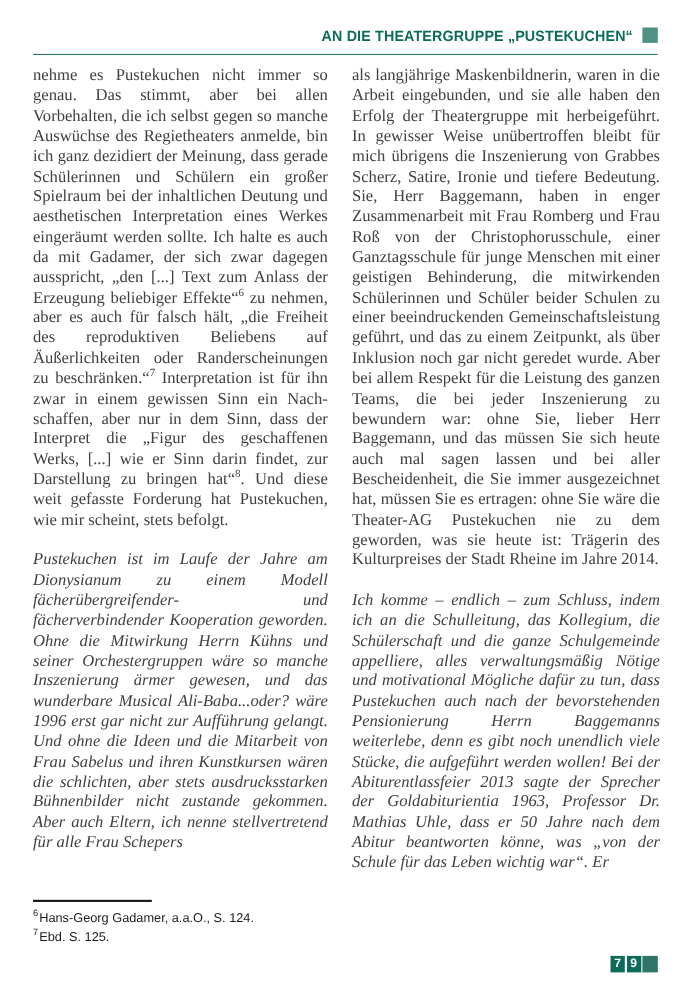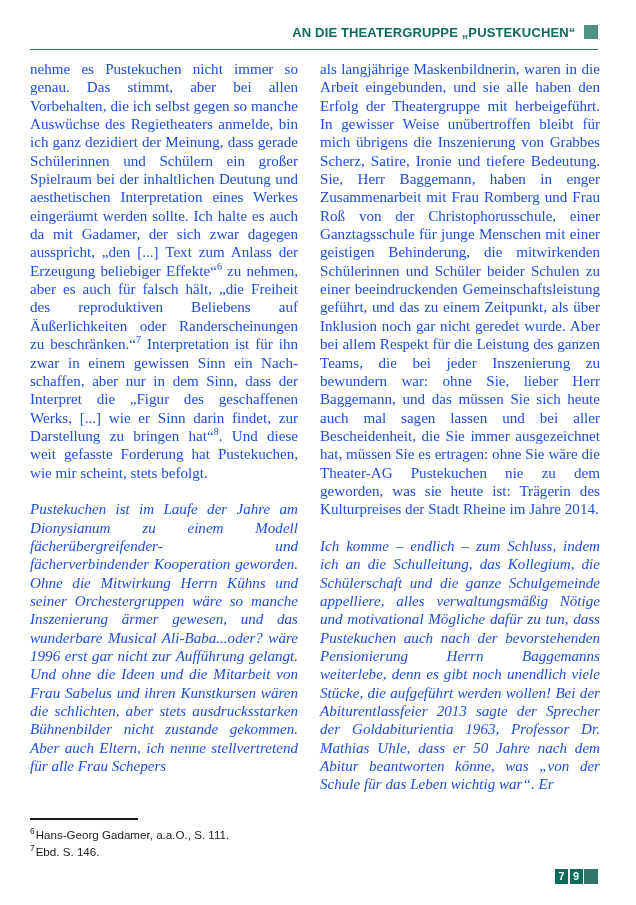--- a/index.html
+++ b/index.html
@@ -84,21 +84,21 @@
   .col-right { width: 280px; flex: 0 0 280px; }
 
   .body-text {
     font-family: "Liberation Serif", serif;
     font-size: 15.1px;
     line-height: 18.35px;
     text-align: justify;
     text-justify: inter-word;
     hyphens: manual;
     margin: 0;
-    color: #1d4ed8;
+    color: #404040;
   }
   .body-text + .body-text {
     margin-top: 18.3px;
     font-style: italic;
   }
   .body-text sup {
     font-size: 0.66em;
     vertical-align: super;
     line-height: 0;
   }
@@ -172,23 +172,23 @@
 
     <div class="col col-left">
 
       <p class="body-text"><span>nehme es Pustekuchen nicht immer so genau. Das stimmt, aber bei allen Vorbehalten, die ich selbst gegen so manche Auswüchse des Regietheaters anmelde, bin ich ganz dezidiert der Meinung, dass gerade Schülerinnen und Schülern ein großer Spielraum bei der inhaltlichen Deutung und aesthetischen Interpretation eines Werkes eingeräumt werden sollte. Ich halte es auch da mit Gadamer, der sich zwar dagegen ausspricht, „den [...] Text zum Anlass der Erzeugung beliebiger Effekte“</span><sup>6</sup><span> zu nehmen, aber es auch für falsch hält, „die Freiheit des reproduktiven Beliebens auf Äußerlichkeiten oder Randerscheinungen zu beschränken.“</span><sup>7</sup><span> Interpretation ist für ihn zwar in einem gewissen Sinn ein Nach-schaffen, aber nur in dem Sinn, dass der Interpret die „Figur des geschaffenen Werks, [...] wie er Sinn darin findet, zur Darstellung zu bringen hat“</span><sup>8</sup><span>. Und diese weit gefasste Forderung hat Pustekuchen, wie mir scheint, stets befolgt.</span></p>
 
       <p class="body-text">Pustekuchen ist im Laufe der Jahre am Dionysianum zu einem Modell fächerübergreifender- und fächerverbindender Kooperation geworden. Ohne die Mitwirkung Herrn Kühns und seiner Orchestergruppen wäre so manche Inszenierung ärmer gewesen, und das wunderbare Musical Ali-Baba...oder? wäre 1996 erst gar nicht zur Aufführung gelangt. Und ohne die Ideen und die Mitarbeit von Frau Sabelus und ihren Kunstkursen wären die schlichten, aber stets ausdrucksstarken Bühnenbilder nicht zustande gekommen. Aber auch Eltern, ich nenne stellvertretend für alle Frau Schepers</p>
 
       <div class="footnotes">
         <div class="footnote-rule"></div>
 
-        <p class="footnote"><sup>6</sup><span>Hans-Georg Gadamer, a.a.O., S. 111.</span></p>
-
-        <p class="footnote"><sup>7</sup><span>Ebd. S. 146.</span></p>
+        <p class="footnote"><sup>6</sup><span>Hans-Georg Gadamer, a.a.O., S. 124.</span></p>
+
+        <p class="footnote"><sup>7</sup><span>Ebd. S. 125.</span></p>
 
       </div>
 
     </div>
 
     <div class="col col-right">
       <p class="body-text">als langjährige Maskenbildnerin, waren in die Arbeit eingebunden, und sie alle haben den Erfolg der Theatergruppe mit herbeigeführt. In gewisser Weise unübertroffen bleibt für mich übrigens die Inszenierung von Grabbes Scherz, Satire, Ironie und tiefere Bedeutung. Sie, Herr Baggemann, haben in enger Zusammenarbeit mit Frau Romberg und Frau Roß von der Christophorusschule, einer Ganztagsschule für junge Menschen mit einer geistigen Behinderung, die mitwirkenden Schülerinnen und Schüler beider Schulen zu einer beeindruckenden Gemeinschaftsleistung geführt, und das zu einem Zeitpunkt, als über Inklusion noch gar nicht geredet wurde. Aber bei allem Respekt für die Leistung des ganzen Teams, die bei jeder Inszenierung zu bewundern war: ohne Sie, lieber Herr Baggemann, und das müssen Sie sich heute auch mal sagen lassen und bei aller Bescheidenheit, die Sie immer ausgezeichnet hat, müssen Sie es ertragen: ohne Sie wäre die Theater-AG Pustekuchen nie zu dem geworden, was sie heute ist: Trägerin des Kulturpreises der Stadt Rheine im Jahre 2014.</p>
       <p class="body-text">Ich komme – endlich – zum Schluss, indem ich an die Schulleitung, das Kollegium, die Schülerschaft und die ganze Schulgemeinde appelliere, alles verwaltungsmäßig Nötige und motivational Mögliche dafür zu tun, dass Pustekuchen auch nach der bevorstehenden Pensionierung Herrn Baggemanns weiterlebe, denn es gibt noch unendlich viele Stücke, die aufgeführt werden wollen! Bei der Abiturentlassfeier 2013 sagte der Sprecher der Goldabiturientia 1963, Professor Dr. Mathias Uhle, dass er 50 Jahre nach dem Abitur beantworten könne, was „von der Schule für das Leben wichtig war“. Er</p>
     </div>
 

